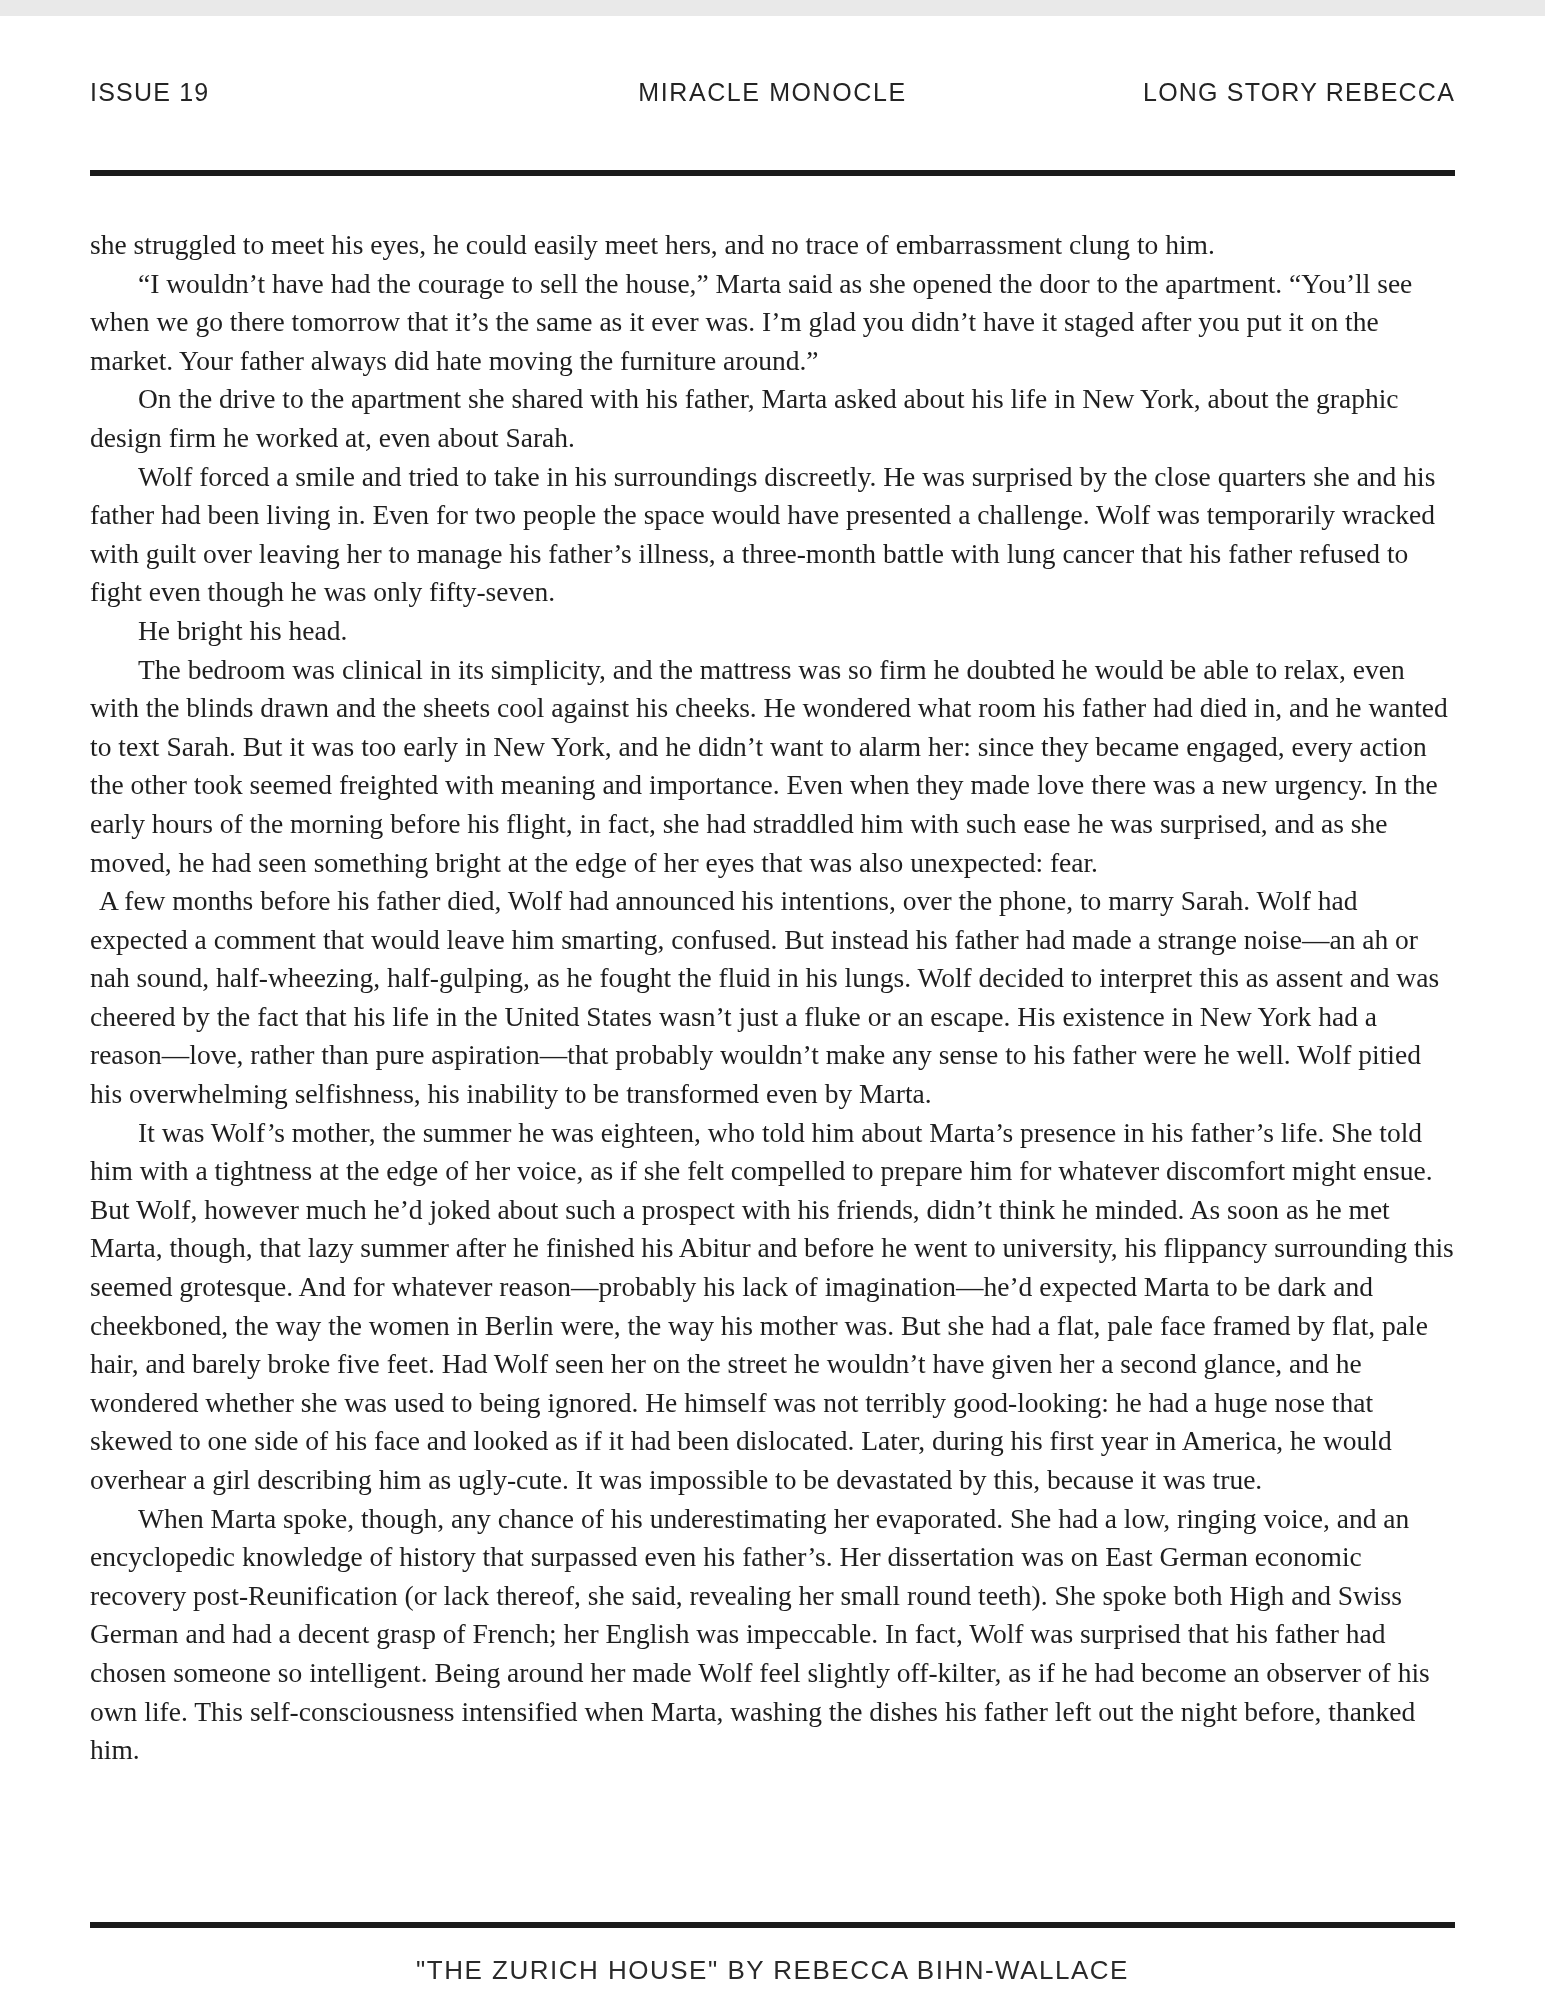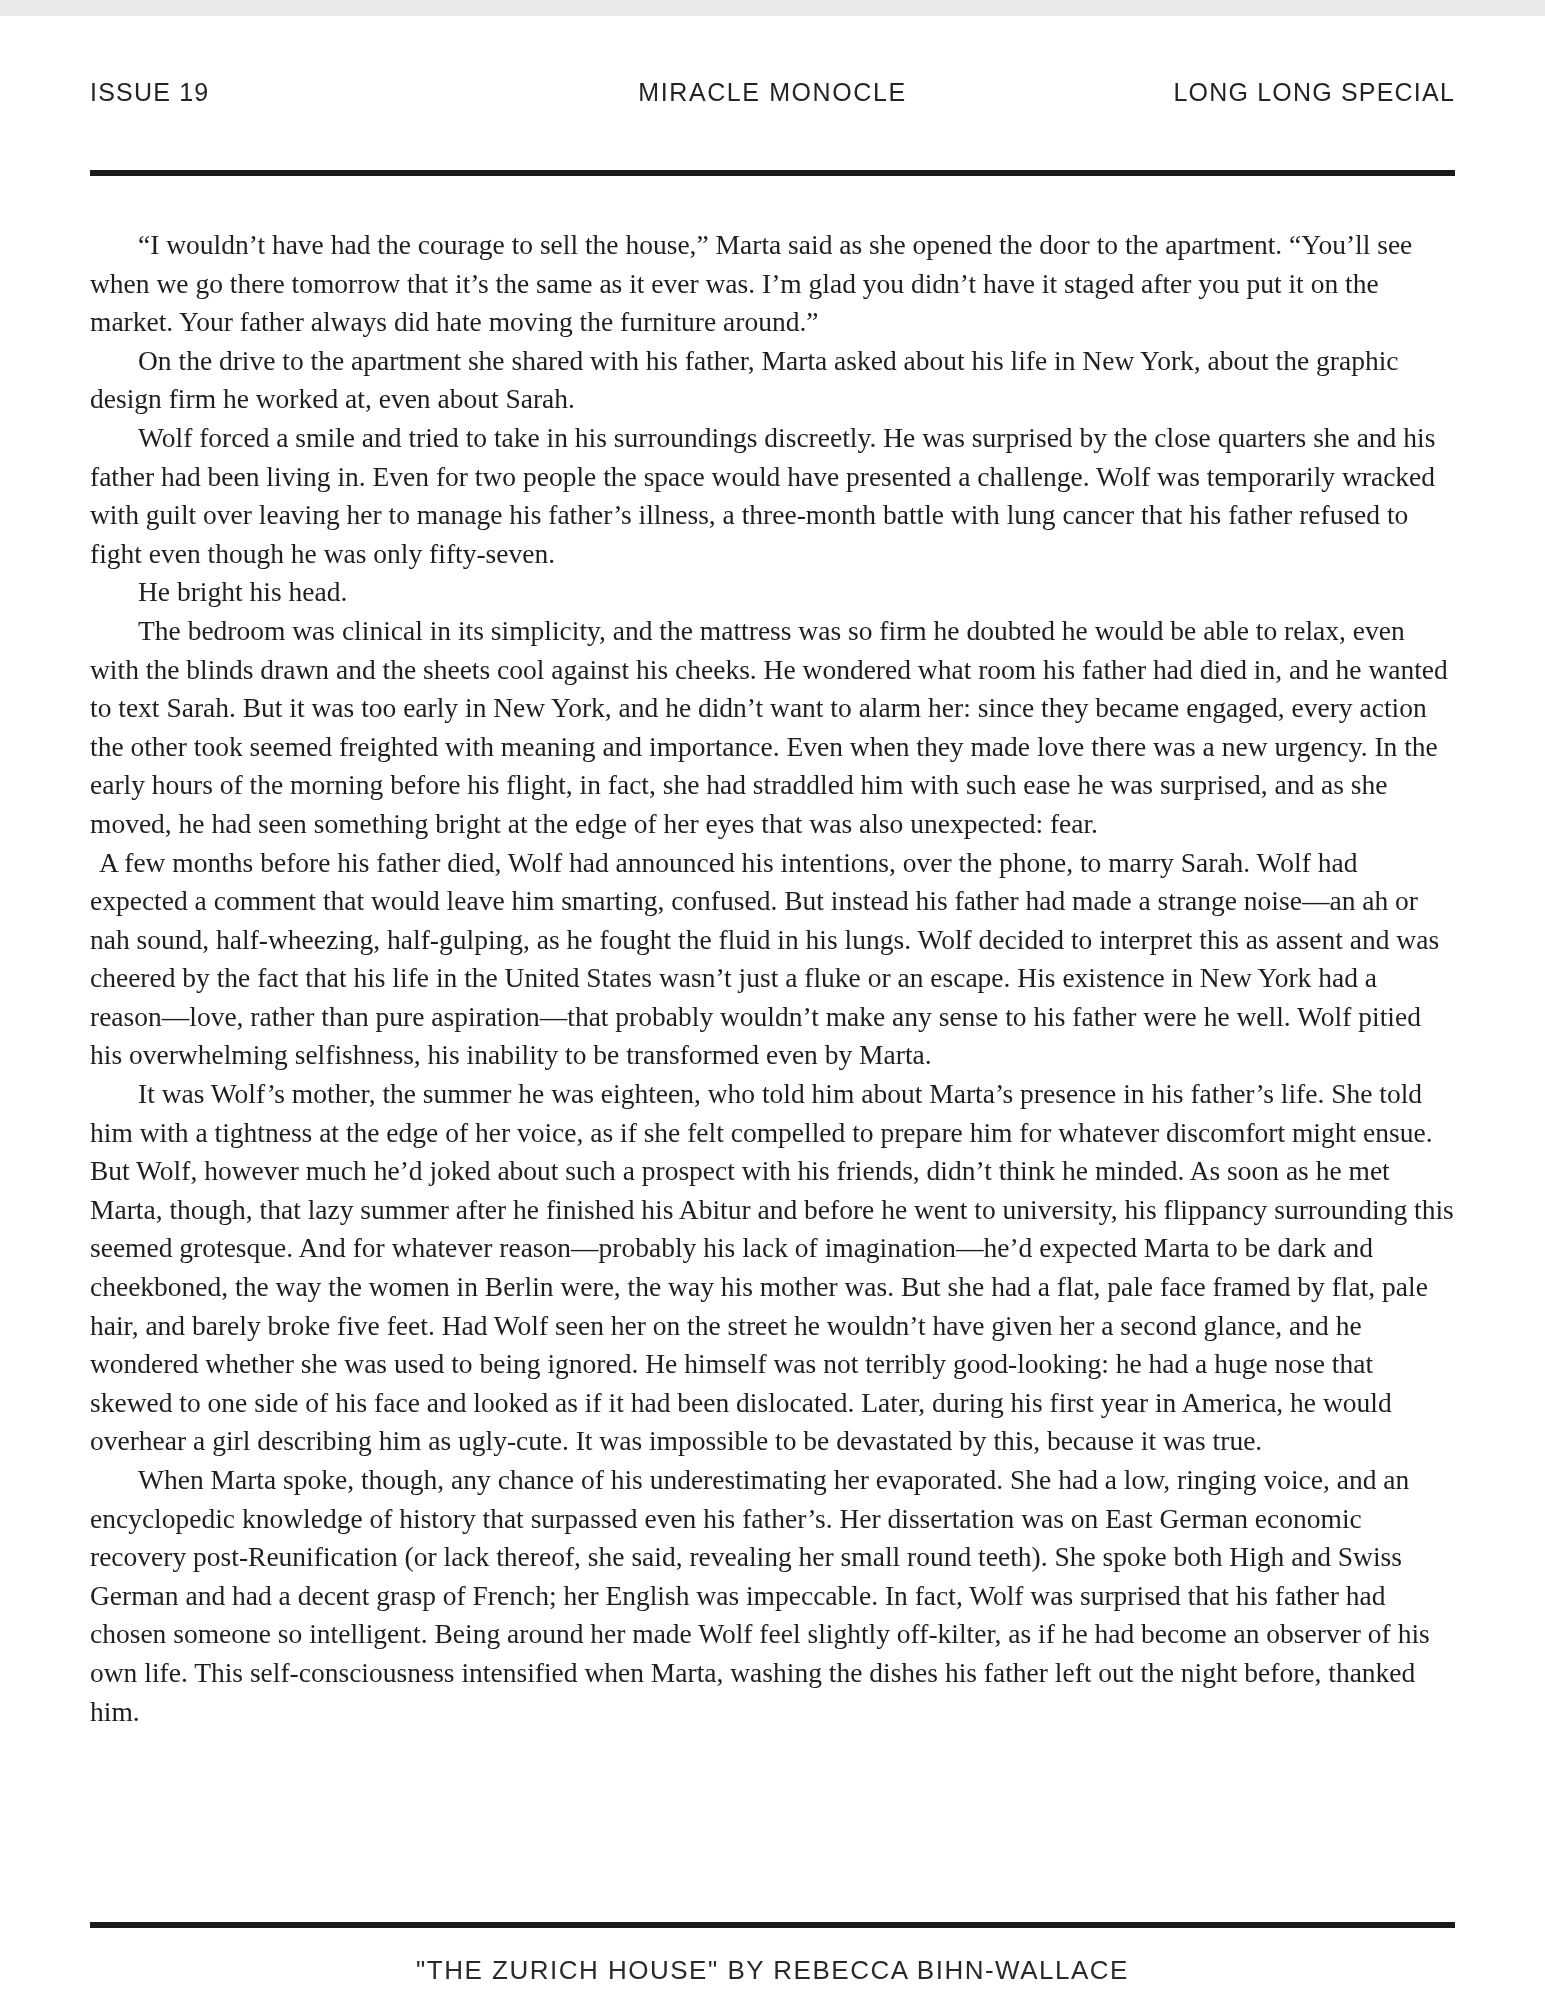--- a/index.html
+++ b/index.html
@@ -80,26 +80,27 @@
   }
 </style>
 </head>
 <body>
 
 <div class="page">
 
   <div class="masthead">
     <span class="left">ISSUE 19</span>
     <span class="center">MIRACLE MONOCLE</span>
-    <span class="right">LONG LONG SPECIAL</span>
+    <span class="right">LONG STORY REBECCA</span>
   </div>
 
   <div class="rule rule-top"></div>
 
   <div class="story">
+      <p class="indent-none"><span>she struggled to meet his eyes, he could easily meet hers, and no trace of embarrassment clung to him.</span></p>
       <p class="indent-normal"><span>“I wouldn’t have had the courage to sell the house,” Marta said as she opened the door to the apartment. “You’ll see when we go there tomorrow that it’s the same as it ever was. I’m glad you didn’t have it staged after you put it on the market. Your father always did hate moving the furniture around.”</span></p>
       <p class="indent-normal"><span>On the drive to the apartment she shared with his father, Marta asked about his life in New York, about the graphic design firm he worked at, even about Sarah.</span></p>
       <p class="indent-normal"><span>Wolf forced a smile and tried to take in his surroundings discreetly. He was surprised by the close quarters she and his father had been living in. Even for two people the space would have presented a challenge. Wolf was temporarily wracked with guilt over leaving her to manage his father’s illness, a three-month battle with lung cancer that his father refused to fight even though he was only fifty-seven.</span></p>
       <p class="indent-normal"><span>He bright his head.</span></p>
       <p class="indent-normal"><span>The bedroom was clinical in its simplicity, and the mattress was so firm he doubted he would be able to relax, even with the blinds drawn and the sheets cool against his cheeks. He wondered what room his father had died in, and he wanted to text Sarah. But it was too early in New York, and he didn’t want to alarm her: since they became engaged, every action the other took seemed freighted with meaning and importance. Even when they made love there was a new urgency. In the early hours of the morning before his flight, in fact, she had straddled him with such ease he was surprised, and as she moved, he had seen something bright at the edge of her eyes that was also unexpected: fear.</span></p>
       <p class="indent-small"><span>A few months before his father died, Wolf had announced his intentions, over the phone, to marry Sarah. Wolf had expected a comment that would leave him smarting, confused. But instead his father had made a strange noise—an </span><span class="italic">ah</span><span> or </span><span class="italic">nah</span><span> sound, half-wheezing, half-gulping, as he fought the fluid in his lungs. Wolf decided to interpret this as assent and was cheered by the fact that his life in the United States wasn’t just a fluke or an escape. His existence in New York had a reason—love, rather than pure aspiration—that probably wouldn’t make any sense to his father were he well. Wolf pitied his overwhelming selfishness, his inability to be transformed even by Marta.</span></p>
       <p class="indent-normal"><span>It was Wolf’s mother, the summer he was eighteen, who told him about Marta’s presence in his father’s life. She told him with a tightness at the edge of her voice, as if she felt compelled to prepare him for whatever discomfort might ensue. But Wolf, however much he’d joked about such a prospect with his friends, didn’t think he minded. As soon as he met Marta, though, that lazy summer after he finished his Abitur and before he went to university, his flippancy surrounding this seemed grotesque. And for whatever reason—probably his lack of imagination—he’d expected Marta to be dark and cheekboned, the way the women in Berlin were, the way his mother was. But she had a flat, pale face framed by flat, pale hair, and barely broke five feet. Had Wolf seen her on the street he wouldn’t have given her a second glance, and he wondered whether she was used to being ignored. He himself was not terribly good-looking: he had a huge nose that skewed to one side of his face and looked as if it had been dislocated. Later, during his first year in America, he would overhear a girl describing him as ugly-cute. It was impossible to be devastated by this, because it was true.</span></p>
       <p class="indent-normal"><span>When Marta spoke, though, any chance of his underestimating her evaporated. She had a low, ringing voice, and an encyclopedic knowledge of history that surpassed even his father’s. Her dissertation was on East German economic recovery post-Reunification (or lack thereof, she said, revealing her small round teeth). She spoke both High and Swiss German and had a decent grasp of French; her English was impeccable. In fact, Wolf was surprised that his father had chosen someone so intelligent. Being around her made Wolf feel slightly off-kilter, as if he had become an observer of his own life. This self-consciousness intensified when Marta, washing the dishes his father left out the night before, thanked him.</span></p>
     </div>
 

